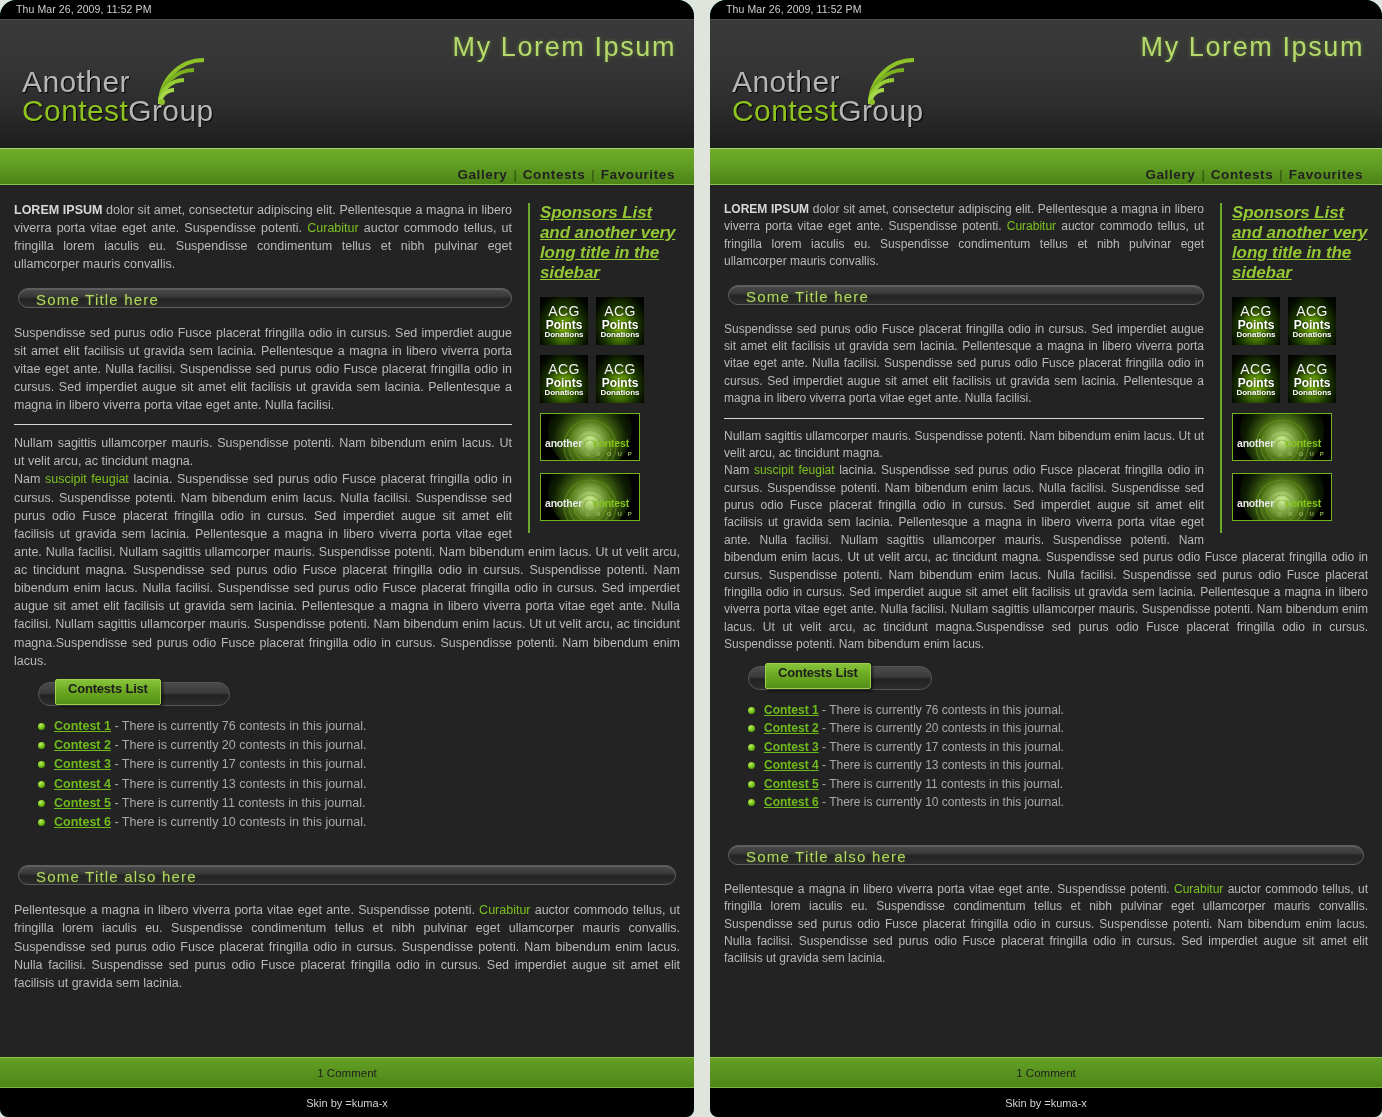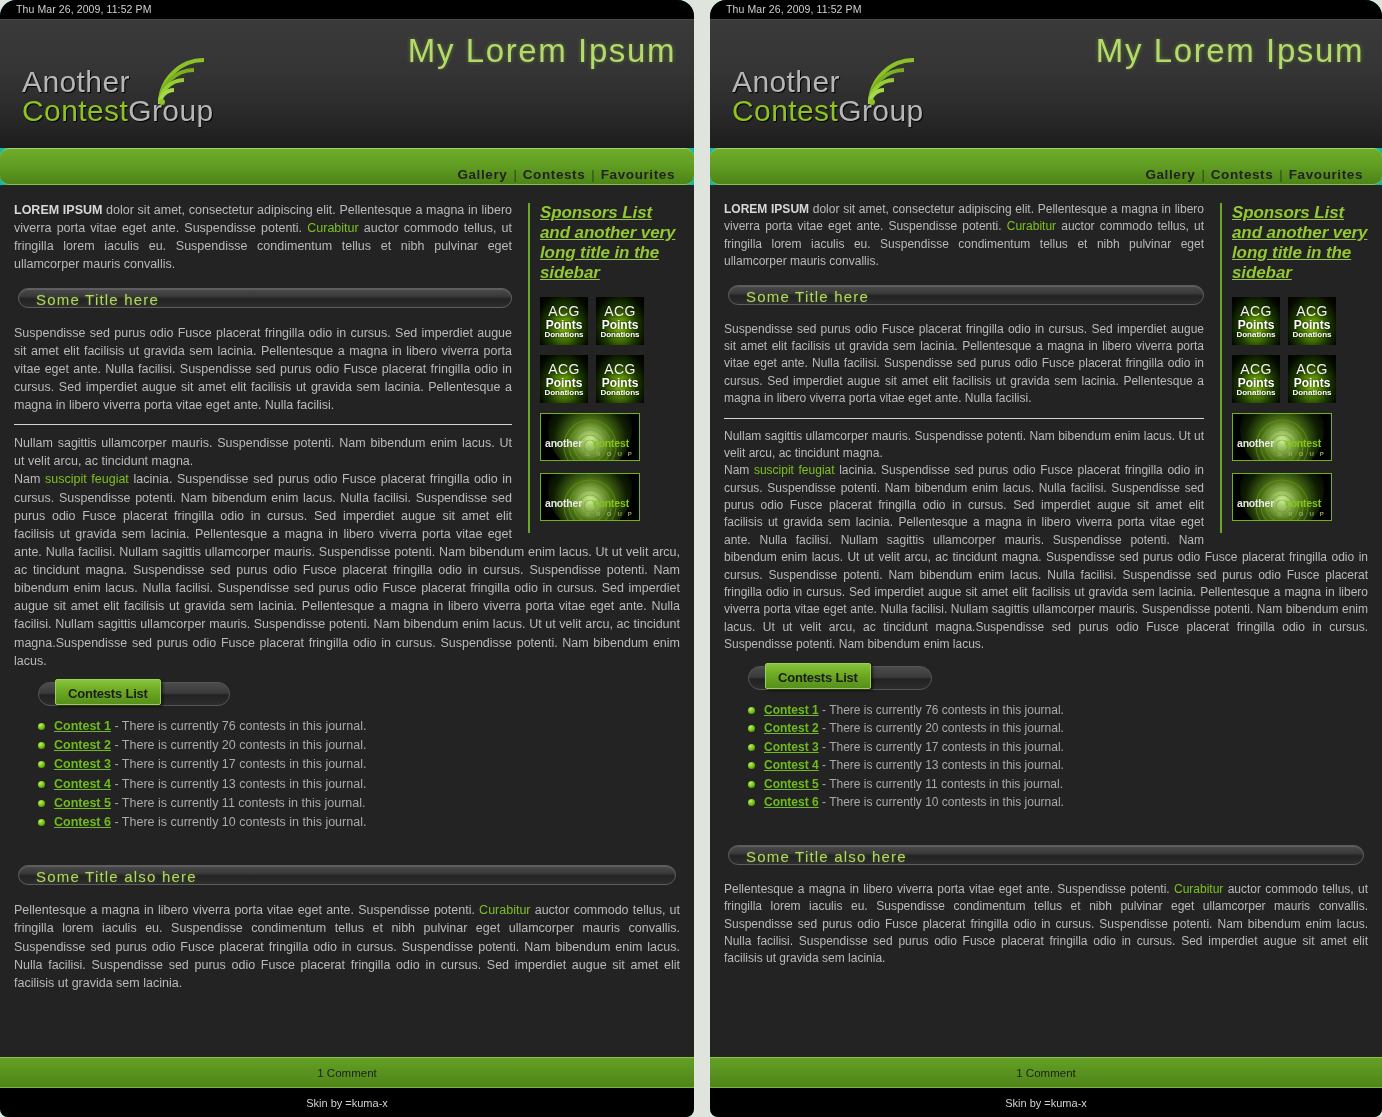--- a/index.html
+++ b/index.html
@@ -53,21 +53,21 @@
     background: linear-gradient(180deg, #3a3a3a 0%, #343434 42%, #2b2b2b 70%, #1d1d1d 100%);
     border-top: 1px solid #4a4a4a;
     box-sizing: border-box;
     overflow: hidden;
   }
   .site-title {
     position: absolute;
     right: 18px;
     top: 12px;
     color: #b5d96a;
-    font-size: 33px;
+    font-size: 27px;
     letter-spacing: 1.6px;
     text-shadow: 0 0 4px rgba(140,200,60,.45);
     white-space: nowrap;
   }
   .logo {
     position: absolute;
     left: 22px;
     top: 68px;
     transform: translateY(-20px);
     line-height: .96;
@@ -93,21 +93,20 @@
   .navbar {
     height: 37px;
     background: linear-gradient(180deg, #6fac28 0%, #63a024 40%, #4d8417 100%);
     border-top: 1px solid #a7d071;
     border-bottom: 1px solid #8cc24f;
     box-sizing: border-box;
     display: flex;
     align-items: flex-end;
     justify-content: flex-end;
     padding: 0 14px 2px 0;
-    border-radius: 9px;
   }
   .nav-link {
     color: #222;
     font-size: 13.5px;
     font-weight: bold;
     letter-spacing: .6px;
     text-decoration: none;
     padding: 0 5px;
   }
   .nav-sep { color: #2c4a10; font-size: 13px; padding: 0 1px; }
@@ -232,21 +231,21 @@
   }
   .panel-b .tabbar { width: 184px; }
   .tab {
     position: absolute;
     left: 16px; top: -4px;
     height: 26px;
     padding: 0 12px;
     background: linear-gradient(180deg, #87c43a 0%, #6da922 45%, #55901a 100%);
     border: 1px solid #9bd150;
     border-radius: 2px;
-    display: flex; align-items: flex-end;
+    display: flex; align-items: flex-start;
     box-shadow: 2px 2px 3px rgba(0,0,0,.55);
     box-sizing: border-box;
   }
   .tab span { color: #1c1c1c; font-size: 13px; font-weight: bold; letter-spacing: -.2px; }
 
   .contest-list { list-style: none; margin: 0 0 6px 0; padding: 0 0 0 24px; }
   .contest-list li {
     position: relative;
     padding-left: 16px;
     margin-bottom: 2px;

